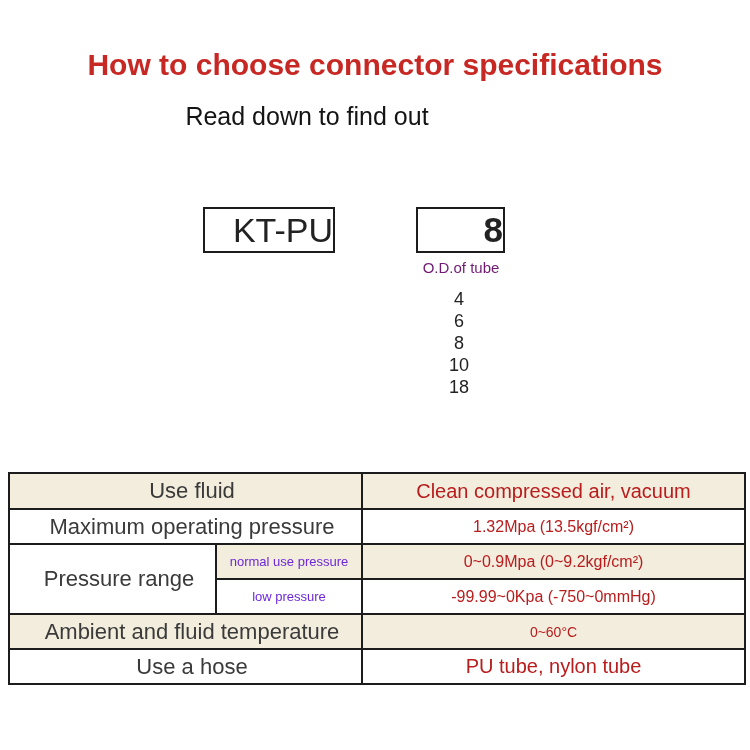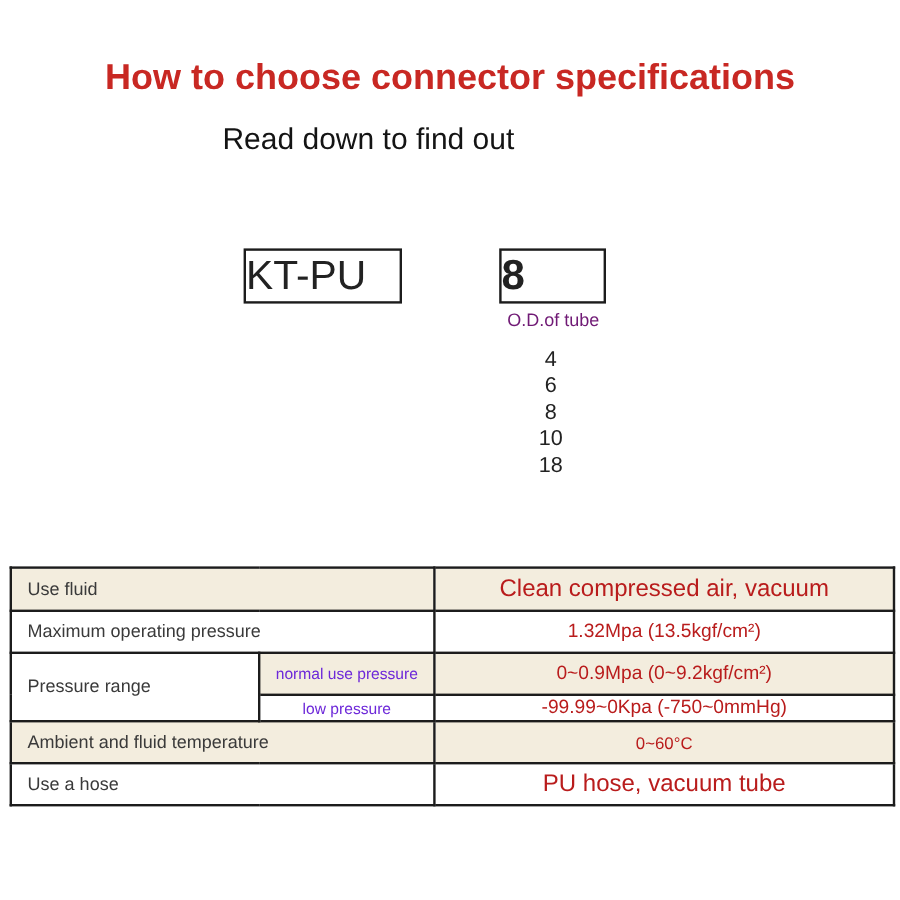--- a/index.html
+++ b/index.html
@@ -23,21 +23,21 @@
   .subtitle {
     top: 102px; left: 0; width: 614px;
     text-align: center;
     font-size: 25px;
     color: #141414;
   }
 
   
   .spec-box {
     border: 2px solid #1c1c1c;
-    display: flex; align-items: center; justify-content: flex-start;
+    display: flex; align-items: center; justify-content: flex-end;
     color: #222;
     background: #fff;
   }
   .model-box {
     left: 203px; top: 207px; width: 128px; height: 42px;
     font-size: 34px;
   }
   .size-box {
     left: 416px; top: 207px; width: 85px; height: 42px;
     font-size: 35px; font-weight: bold;
@@ -62,23 +62,23 @@
     border-collapse: collapse;
     table-layout: fixed;
   }
   table.spec td {
     border: 2px solid #1c1c1c;
     padding: 0;
     overflow: hidden;
   }
   .hl { background: #f3edde; }
   .label-cell {
-    font-size: 15px; color: #3a3a3a;
+    font-size: 22px; color: #3a3a3a;
     padding-left: 13px !important;
-    text-align: left;
+    text-align: center;
     vertical-align: middle;
   }
   .sub-label-cell {
     font-size: 13px; color: #6d28d9;
     text-align: center; vertical-align: middle;
   }
   .value-cell {
     text-align: center; vertical-align: middle;
     color: #b91c1c;
   }
@@ -121,26 +121,26 @@
   </tr>
   <tr style="height:35px;padding-left:26px;">
     <td colspan="2" class="label-cell">Maximum operating pressure</td>
     <td class="value-cell v-md">1.32Mpa (13.5kgf/cm²)</td>
   </tr>
   <tr style="height:35px;">
     <td rowspan="2" class="label-cell">Pressure range</td>
     <td class="sub-label-cell hl">normal use pressure</td>
     <td class="value-cell v-md hl">0~0.9Mpa (0~9.2kgf/cm²)</td>
   </tr>
-  <tr style="height:22px;">
+  <tr style="height:35px;">
     <td class="sub-label-cell">low pressure</td>
     <td class="value-cell v-md">-99.99~0Kpa (-750~0mmHg)</td>
   </tr>
   <tr style="height:35px;">
     <td colspan="2" class="label-cell hl">Ambient and fluid temperature</td>
     <td class="value-cell v-sm hl">0~60°C</td>
   </tr>
   <tr style="height:35px;">
     <td colspan="2" class="label-cell">Use a hose</td>
-    <td class="value-cell v-lg">PU hose, vacuum tube</td>
+    <td class="value-cell v-lg">PU tube, nylon tube</td>
   </tr>
 </tbody>
   </table>
 
 </body></html>

